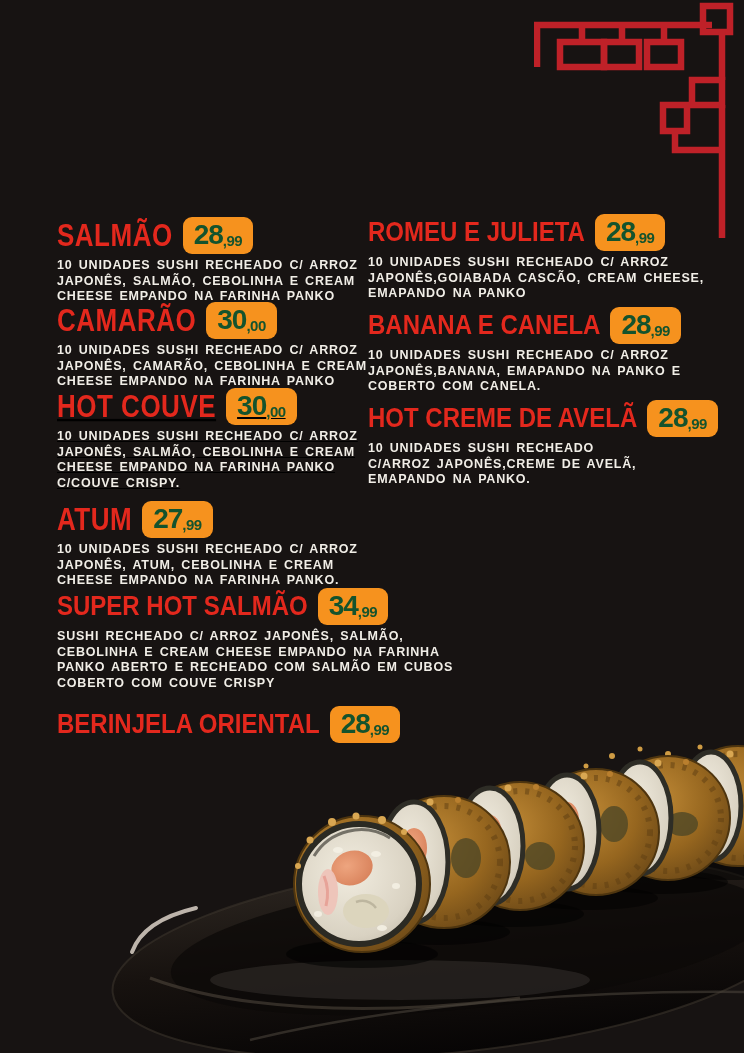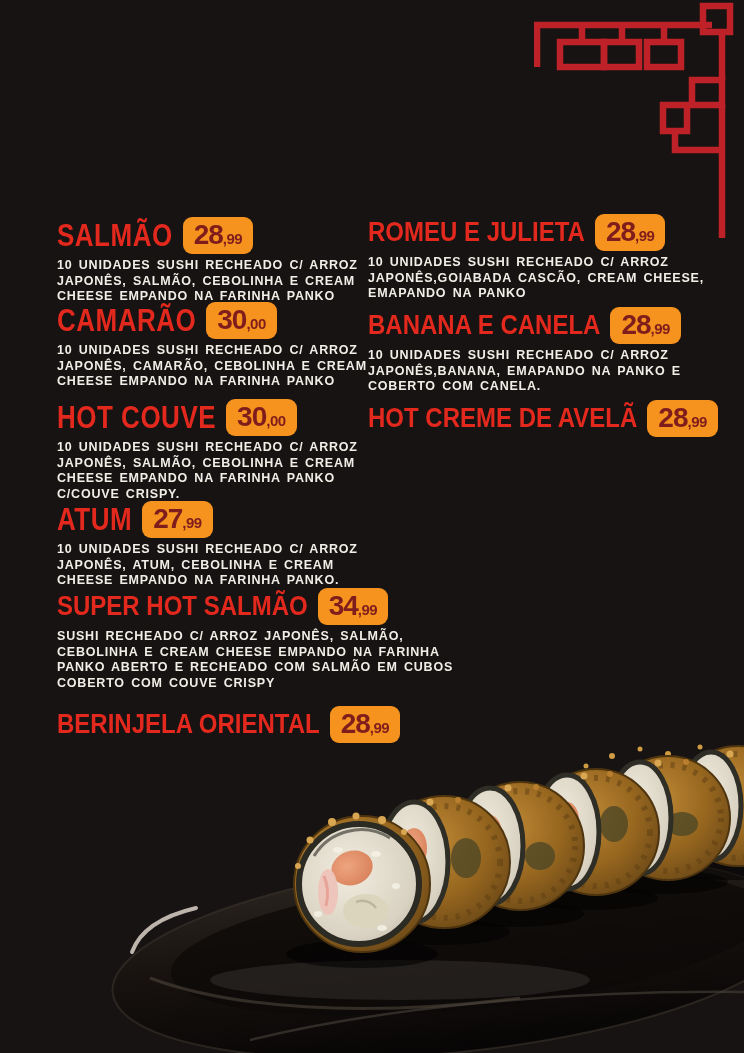--- a/index.html
+++ b/index.html
@@ -34,22 +34,22 @@
   
   .item{position:absolute;width:400px;}
   .item .head{display:flex;align-items:center;gap:10px;height:40px;}
   .item h2{
     margin:0;font-weight:bold;font-size:26px;letter-spacing:.5px;
     color:var(--heading-red,#e3281d);white-space:nowrap;
     transform:scaleY(1.18);transform-origin:left center;
   }
   .item h2.long{font-size:24px;letter-spacing:0;}
   .badge{
-    display:inline-flex;align-items:flex-start;flex:none;
-    background:var(--badge-orange,#f6921e);color:#7f1d1d;
+    display:inline-flex;align-items:center;flex:none;
+    background:var(--badge-orange,#f6921e);color:#14532d;
     border-radius:9px;padding:3px 11px;height:37px;
     font-weight:bold;
   }
   .badge .int{font-size:28px;line-height:30px;letter-spacing:-1px;}
   .badge .sup{font-size:15px;line-height:15px;margin-top:11px;letter-spacing:-.5px;}
   .desc{
     margin:3px 0 0 0;
     font-size:12.5px;line-height:15.5px;font-weight:bold;
     letter-spacing:.8px;word-spacing:2px;
     color:var(--text-white,#f1eee7);
@@ -99,21 +99,21 @@
       <div class="badge">
           <span class="int">30</span>
           <span class="sup">,00</span>
         </div>
     </div>
     <p class="desc">10 UNIDADES SUSHI RECHEADO C/ ARROZ
 JAPONÊS, CAMARÃO, CEBOLINHA E CREAM
 CHEESE EMPANDO NA FARINHA PANKO</p>
   </section>
 
-  <section class="item" style="left:57px;top:397px;">
+  <section class="item" style="left:57px;top:386px;text-decoration:underline;">
     <div class="head">
       <h2>HOT COUVE</h2>
       <div class="badge">
           <span class="int">30</span>
           <span class="sup">,00</span>
         </div>
     </div>
     <p class="desc">10 UNIDADES SUSHI RECHEADO C/ ARROZ
 JAPONÊS, SALMÃO, CEBOLINHA E CREAM
 CHEESE EMPANDO NA FARINHA PANKO
@@ -184,20 +184,23 @@
   </section>
 
   <section class="item" style="left:368px;top:398px;width:376px;">
     <div class="head">
       <h2 class="long">HOT CREME DE AVELÃ</h2>
       <div class="badge">
           <span class="int">28</span>
           <span class="sup">,99</span>
         </div>
     </div>
+    <p class="desc">10 UNIDADES SUSHI  RECHEADO
+C/ARROZ JAPONÊS,CREME DE AVELÃ,
+EMAPANDO NA PANKO.</p>
   </section>
 
   <svg class="photo" width="744" height="313" viewBox="0 0 744 313" aria-hidden="true">
     <defs>
       <linearGradient id="gPlate" x1="0" y1="0" x2="0" y2="1">
         <stop offset="0" stop-color="#2a241f"></stop>
         <stop offset="0.45" stop-color="#17120f"></stop>
         <stop offset="1" stop-color="#070505"></stop>
       </linearGradient>
       <radialGradient id="gCrust" cx="0.4" cy="0.35" r="0.85">

